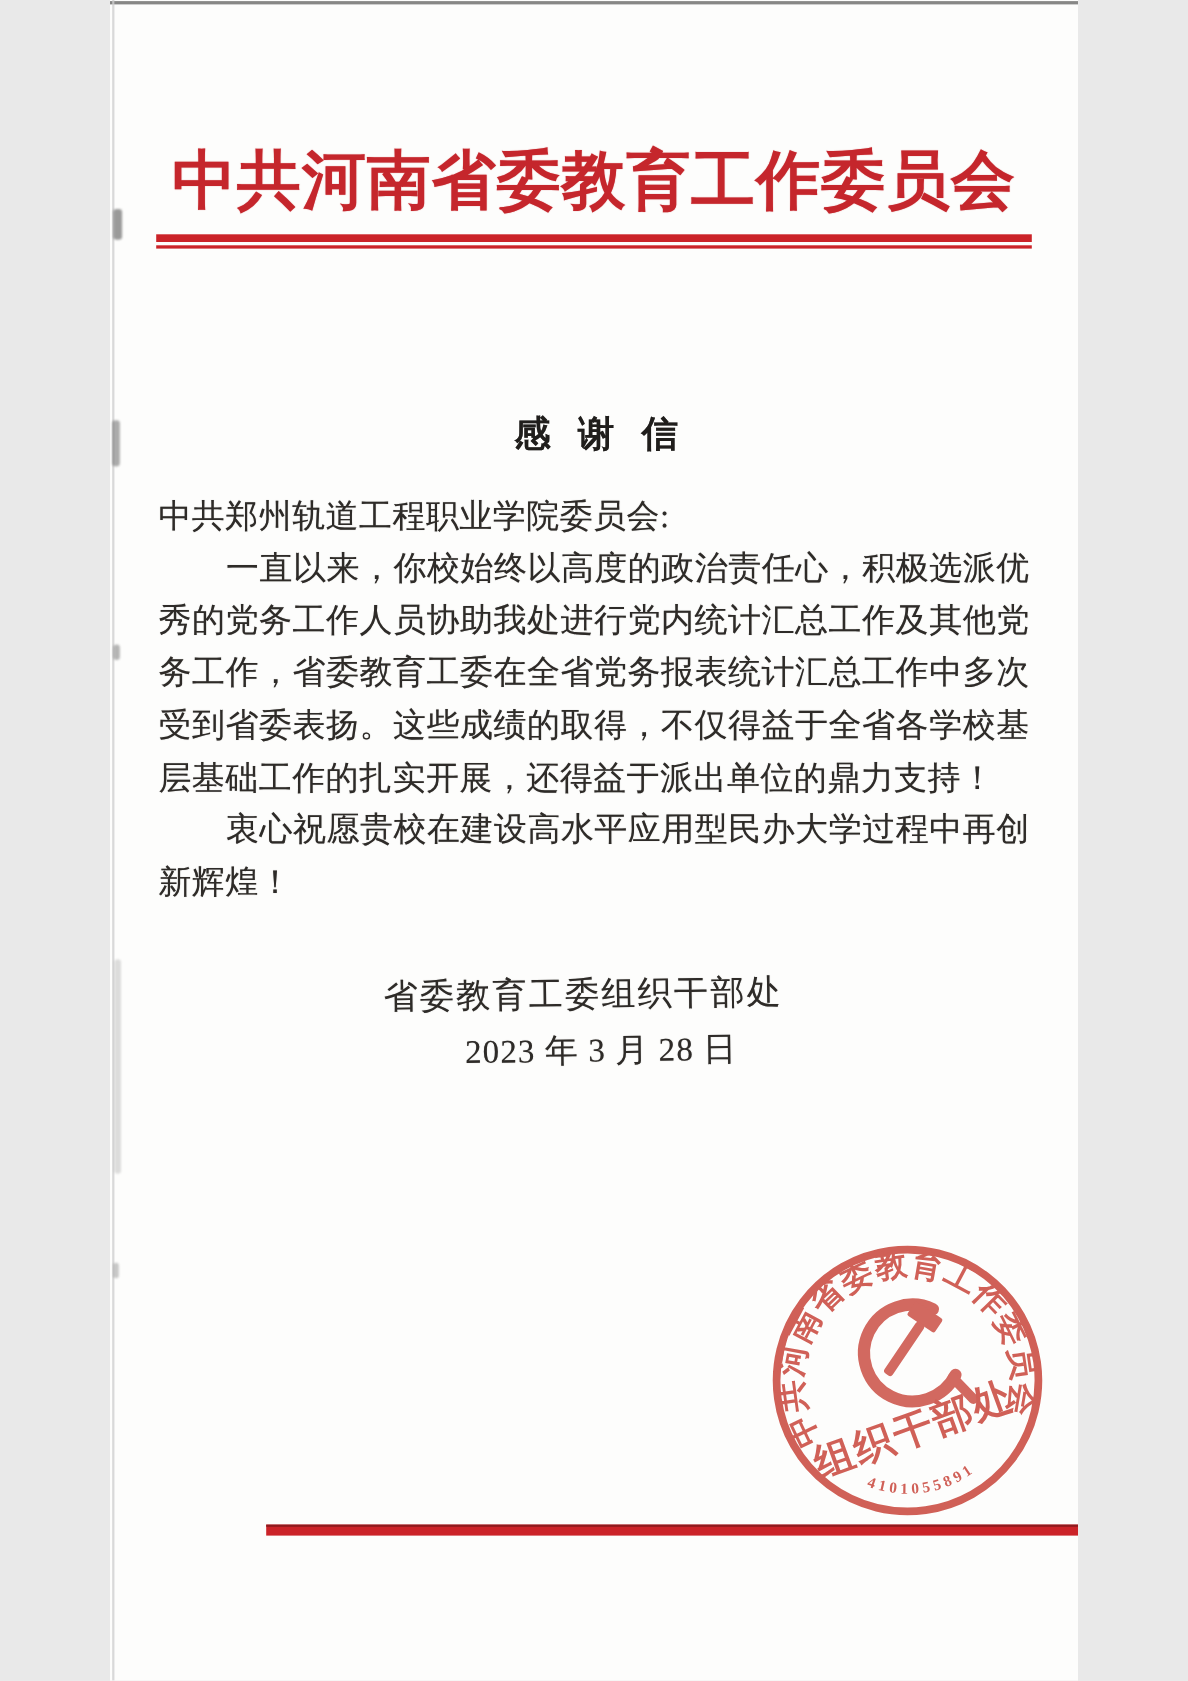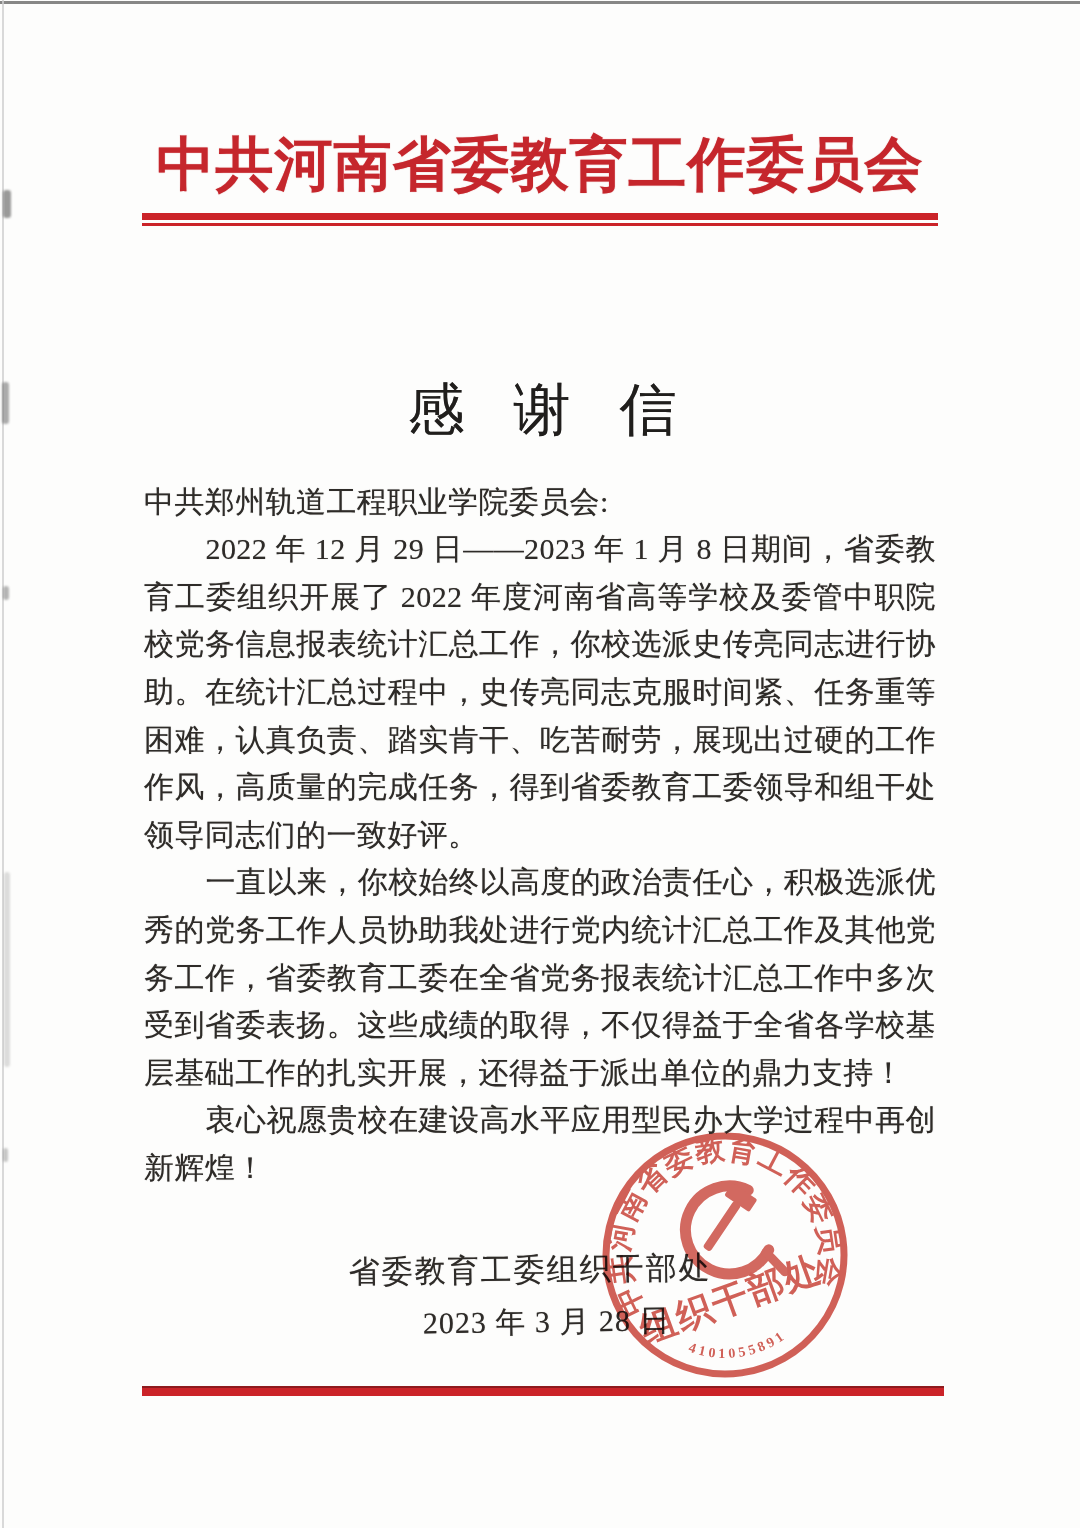--- a/index.html
+++ b/index.html
@@ -1,18 +1,18 @@
 <!DOCTYPE html>
 <html><head>
 <meta charset="utf-8">
 <style>
   html,body{margin:0;padding:0;background:#e9e9e9;}
   .page{
     position:relative;
-    width:1080px;height:1528px;
+    width:880px;height:1528px;
     margin:0 auto;
     background:#fdfdfc;
     overflow:hidden;
     font-family:"Liberation Serif","DejaVu Serif",serif;
   }
   
   .scan-top-line{position:absolute;top:1px;left:0;width:100%;height:3px;background:#5f5f5f;opacity:.75;}
   .scan-left-line{position:absolute;top:0;left:2px;width:2px;height:100%;background:#cfcfcf;opacity:.8;}
   .smudge{position:absolute;background:#4a4a4a;border-radius:3px;filter:blur(1px);}
   .smudge.a{left:3px;top:190px;width:8px;height:28px;opacity:.55;}
@@ -33,22 +33,22 @@
     text-shadow:0 0 1px rgba(197,38,44,.6);
   }
   .head-rule{width:796px;margin:14px auto 0;}
   .head-rule .thick{height:7px;background:#cb2328;}
   .head-rule .thin{height:3px;margin-top:3px;background:#cb2328;}
 
   
   .letter-title{
     margin:146px 0 0 0;
     text-align:center;
-    font-size:57px;
-    font-weight:400;
+    font-size:33px;
+    font-weight:700;
     letter-spacing:-4px;
     color:#201e1c;
     text-shadow:0 0 .6px rgba(30,30,30,.6);
   }
 
   
   .letter-body{
     width:792px;
     margin:29px auto 0;
     font-size:30px;
@@ -111,21 +111,20 @@
       <div class="thick"></div>
       <div class="thin"></div>
     </div>
   </div>
 
   <h2 class="letter-title">感　谢　信</h2>
 
   <div class="letter-body">
     <p class="salutation">中共郑州轨道工程职业学院委员会:</p>
     <div>
-        <p class="para">2022 年 12 月 29 日——2023 年 1 月 8 日期间，省委教育工委组织开展了 2022 年度河南省高等学校及委管中职院校党务信息报表统计汇总工作，你校选派史传亮同志进行协助。在统计汇总过程中，史传亮同志克服时间紧、任务重等困难，认真负责、踏实肯干、吃苦耐劳，展现出过硬的工作作风，高质量的完成任务，得到省委教育工委领导和组干处领导同志们的一致好评。</p>
         <p class="para">一直以来，你校始终以高度的政治责任心，积极选派优秀的党务工作人员协助我处进行党内统计汇总工作及其他党务工作，省委教育工委在全省党务报表统计汇总工作中多次受到省委表扬。这些成绩的取得，不仅得益于全省各学校基层基础工作的扎实开展，还得益于派出单位的鼎力支持！</p>
         <p class="para">衷心祝愿贵校在建设高水平应用型民办大学过程中再创新辉煌！</p>
       </div>
 
     <div class="sig-block">
       <p class="signature">省委教育工委组织干部处</p>
       <p class="letter-date">2023 年 3 月 28 日</p>
     </div>
   </div>
 

